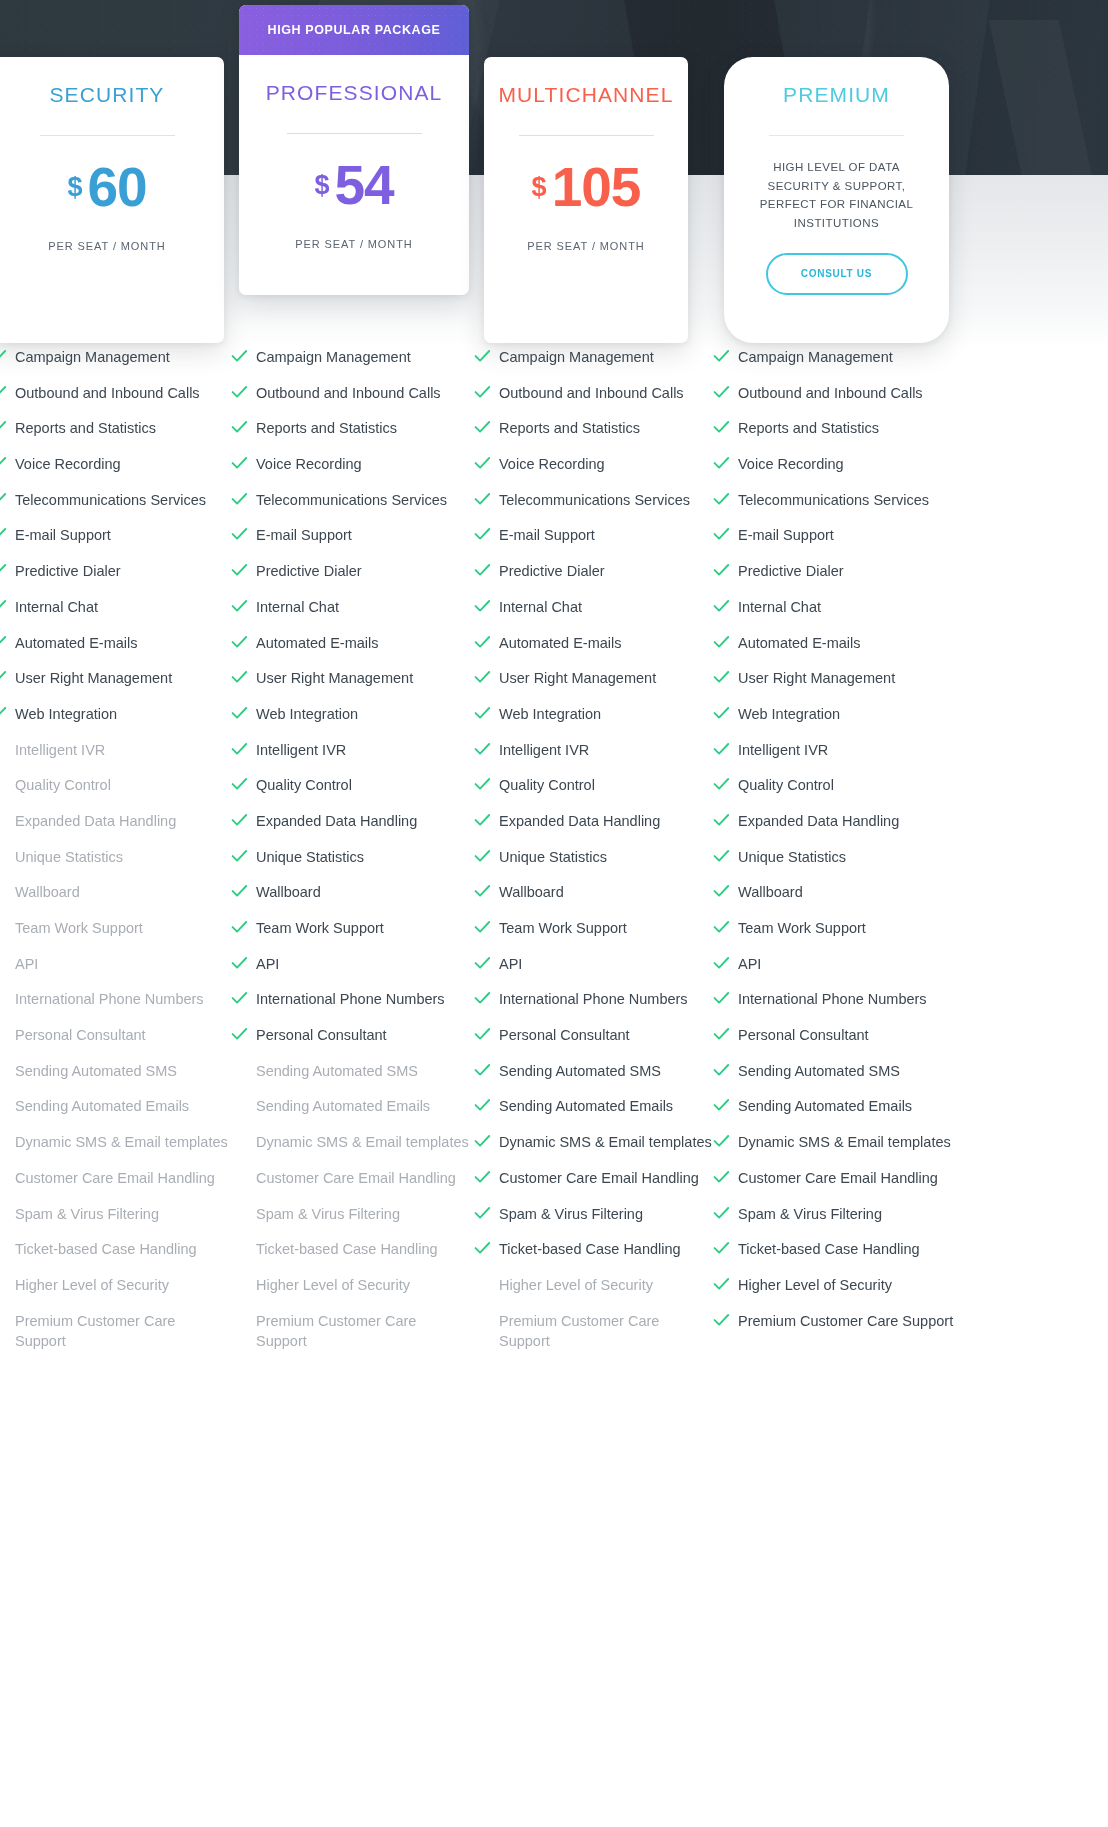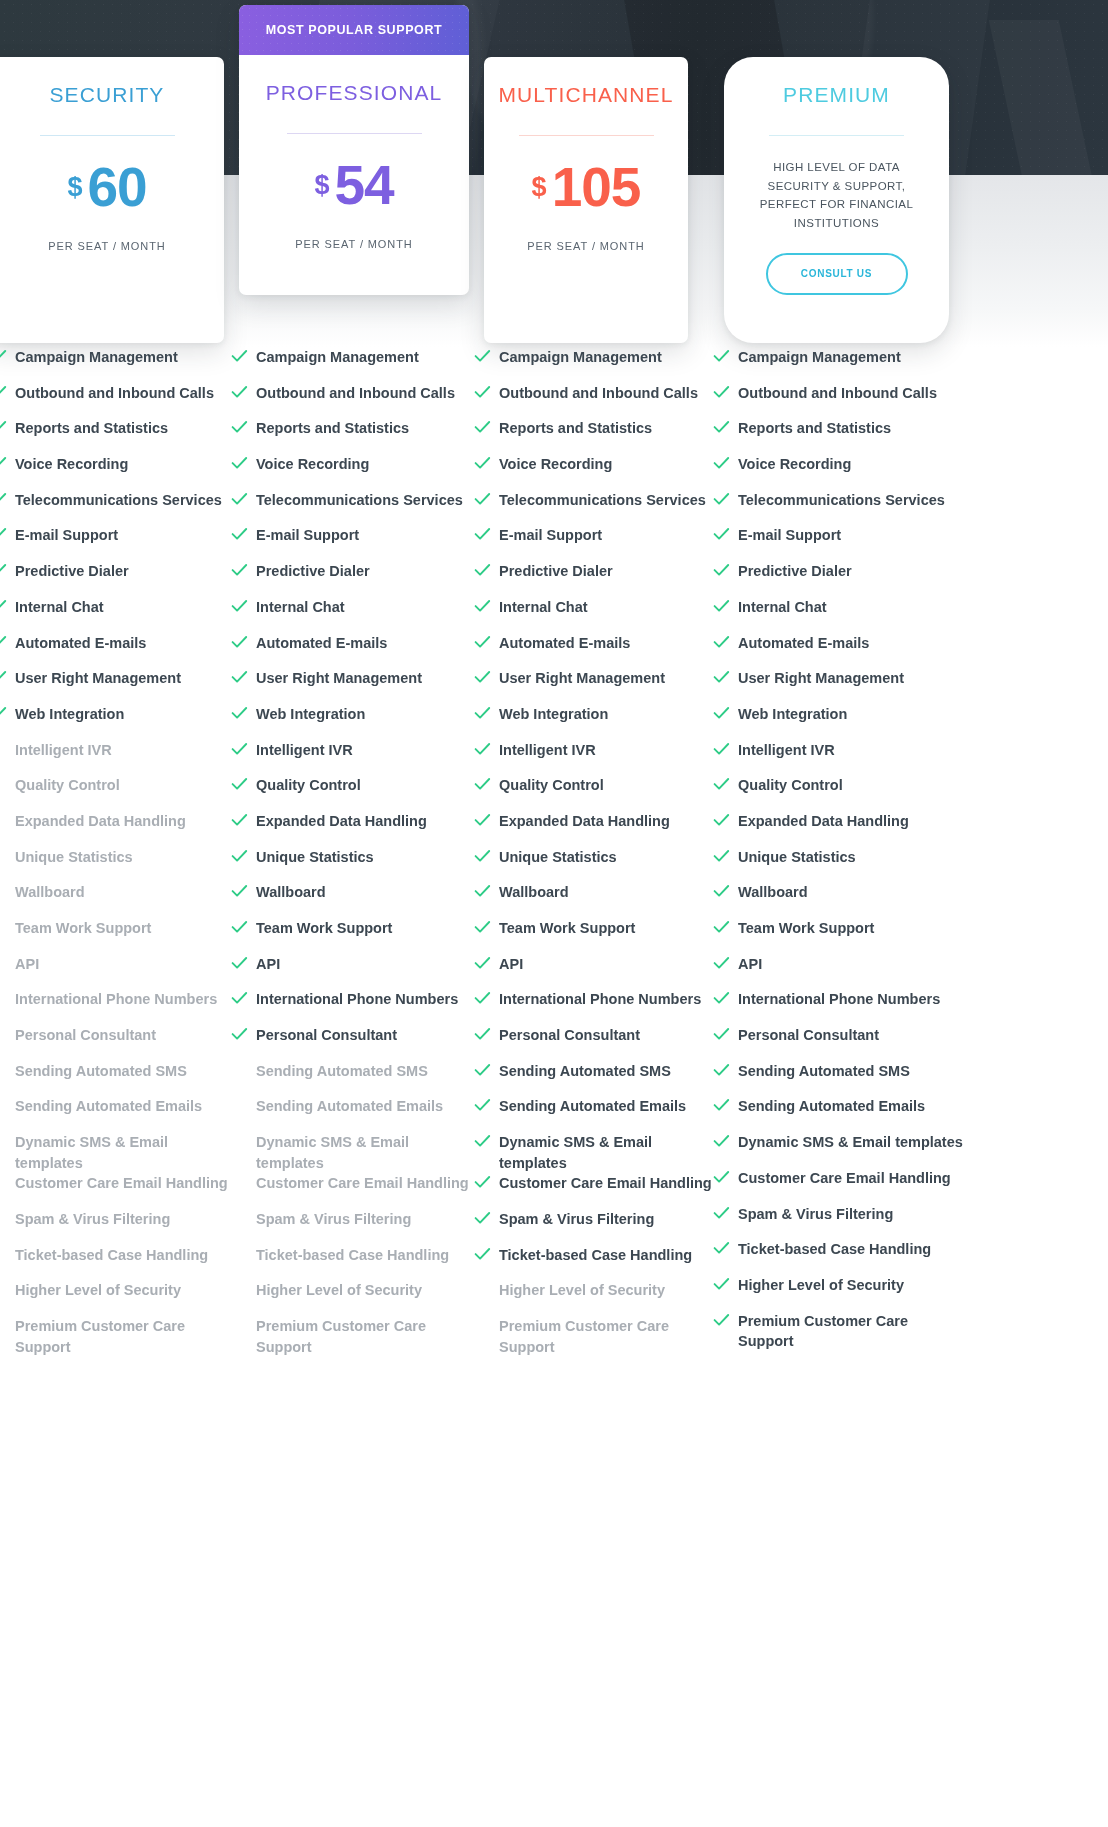--- a/index.html
+++ b/index.html
@@ -180,21 +180,20 @@
     cursor: pointer;
     font-family: "Liberation Sans", sans-serif;
   }
 
   
   .features-area {
     position: absolute;
     left: 0; top: 347px;
     width: 1108px;
     height: 1480px;
-    font-weight: bold;
   }
   .feature-col {
     position: absolute;
     top: 0;
   }
   .feature-list { list-style: none; }
 
   .feature-item {
     display: flex;
     align-items: flex-start;
@@ -244,21 +243,21 @@
           <div class="rule" style="background:#cfe8f5"></div>
           <div class="price-row">
             <span class="currency" style="color:#3a9fd4">$</span>
             <span class="amount" style="color:#3a9fd4">60</span>
           </div>
           <div class="per-seat">PER SEAT / MONTH</div>
         </div>
       </div>
       <div class="card shadowed" style="left: 239px; top: 5px; width: 230px; height: 290px;">
         <div class="popular-banner">
-          <span>MOST POPULAR SUPPORT</span>
+          <span>HIGH POPULAR PACKAGE</span>
         </div>
         <div class="card-body">
           <div class="plan-name" style="color:#7d5fe0">PROFESSIONAL</div>
           <div class="rule" style="background:#ddd7f3"></div>
           <div class="price-row">
             <span class="currency" style="color:#7d5fe0">$</span>
             <span class="amount" style="color:#7d5fe0">54</span>
           </div>
           <div class="per-seat">PER SEAT / MONTH</div>
         </div>

